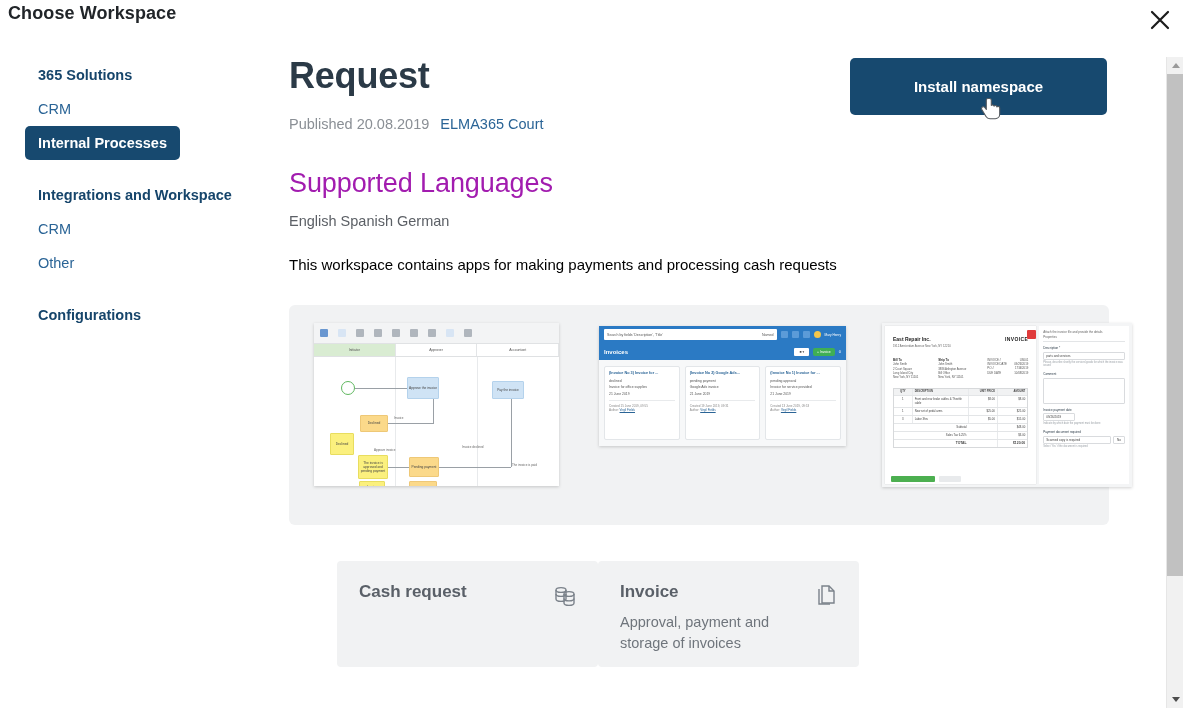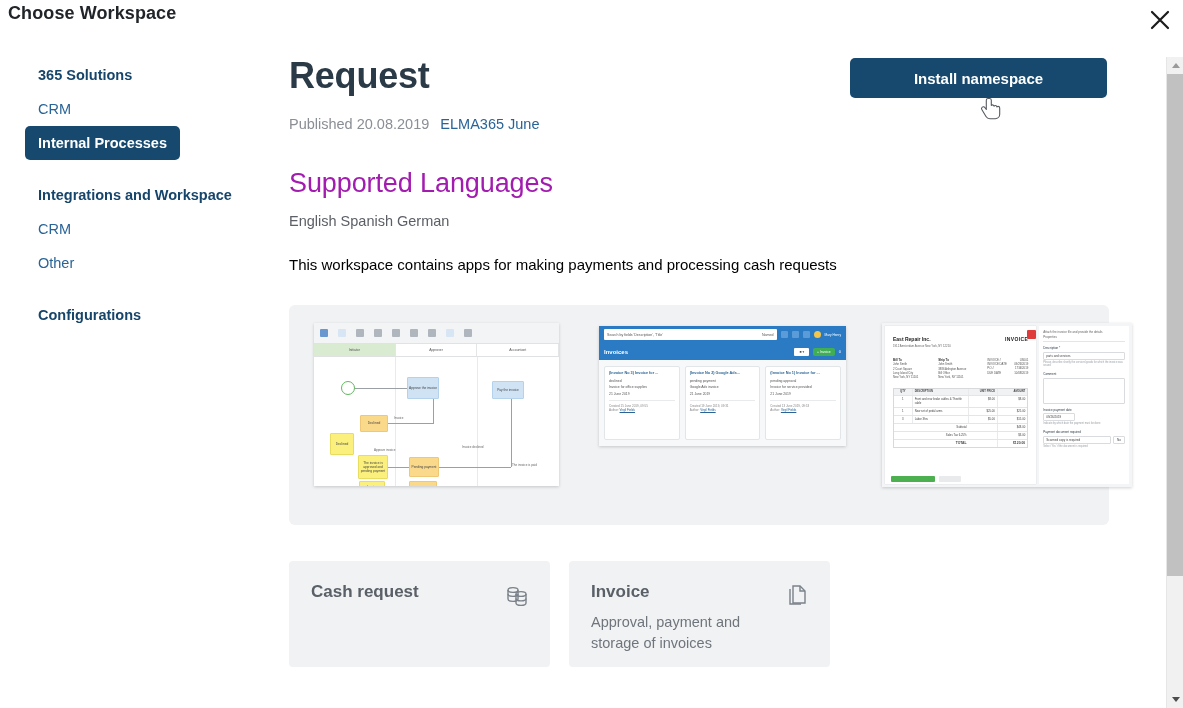--- a/index.html
+++ b/index.html
@@ -77,21 +77,21 @@
   #meta-row {
     margin-top:20px; font-size:14.5px;
   }
   #published-text { color:#8a8f95; }
   #author-link { color:#2a6496; margin-left:7px; cursor:pointer; }
 
   #install-btn {
     background:#17496f; color:#fff;
     font-size:15px; font-weight:bold;
     border:none; border-radius:5px;
-    width:257px; height:40px;
+    width:257px; height:57px;
     cursor:pointer; font-family:"Liberation Sans", sans-serif;
     margin-top:2px;
   }
 
   #langs-title {
     font-size:27px; color:#a21caf; font-weight:normal;
     margin:36px 0 0 0; letter-spacing:-0.1px;
   }
   #langs-list {
     font-size:14.5px; color:#5c6066; margin-top:14px;
@@ -178,21 +178,21 @@
   .doc-green { position:absolute; bottom:2px; left:6px; width:44px; height:6px; background:#4caf50; border-radius:1px;}
   .doc-grey { position:absolute; bottom:2px; left:54px; width:22px; height:6px; background:#e8eaec; border-radius:1px;}
   .sd-l { font-size:3px; color:#666; margin:0 0 1.5px;}
   .sd-lb { font-size:3px; color:#2b3a47; margin:4px 0 1.5px;}
   .sd-in { height:8px; border:1px solid #d9dbde; border-radius:1px; font-size:3px; color:#444; padding:1px 2px; margin-bottom:1px;}
   .sd-ta { height:26px; border:1px solid #d9dbde; border-radius:1px; margin-bottom:2px;}
   .sd-hint { font-size:2.6px; color:#9aa0a6; line-height:1.5; margin-bottom:2px;}
   .sd-row { display:flex; gap:2px; align-items:center;}
 
   
-  #app-cards { display:flex; gap:19px; margin-top:36px; }
+  #app-cards { display:flex; margin-top:36px;margin-left:48px; }
   .app-card {
     width:261px; height:106px; background:#f1f2f3; border-radius:4px;
     padding:21px 19px 0 22px; position:relative; cursor:pointer;
   }
   .app-card h4 { margin:0; font-size:17px; font-weight:bold; color:#5a6068;}
   .app-card p { margin:10px 0 0 0; font-size:14.5px; color:#6f757c; line-height:1.45; width:180px;}
   .app-ico { position:absolute; right:20px; top:22px; color:#7b828a;}
 
   
   #scrollbar {
@@ -243,21 +243,21 @@
   </nav>
 
   <main id="main">
    <div id="main-inner">
 
     <div id="content-head">
       <div>
         <h1 id="page-title">Request</h1>
         <div id="meta-row">
           <span id="published-text">Published 20.08.2019</span>
-          <span id="author-link">ELMA365 June</span>
+          <span id="author-link">ELMA365 Court</span>
         </div>
       </div>
       <button id="install-btn">Install namespace</button>
     </div>
 
     <h2 id="langs-title">Supported Languages</h2>
     <div id="langs-list">English Spanish German</div>
     <div id="description">This workspace contains apps for making payments and processing cash requests</div>
 
     <div id="gallery">

